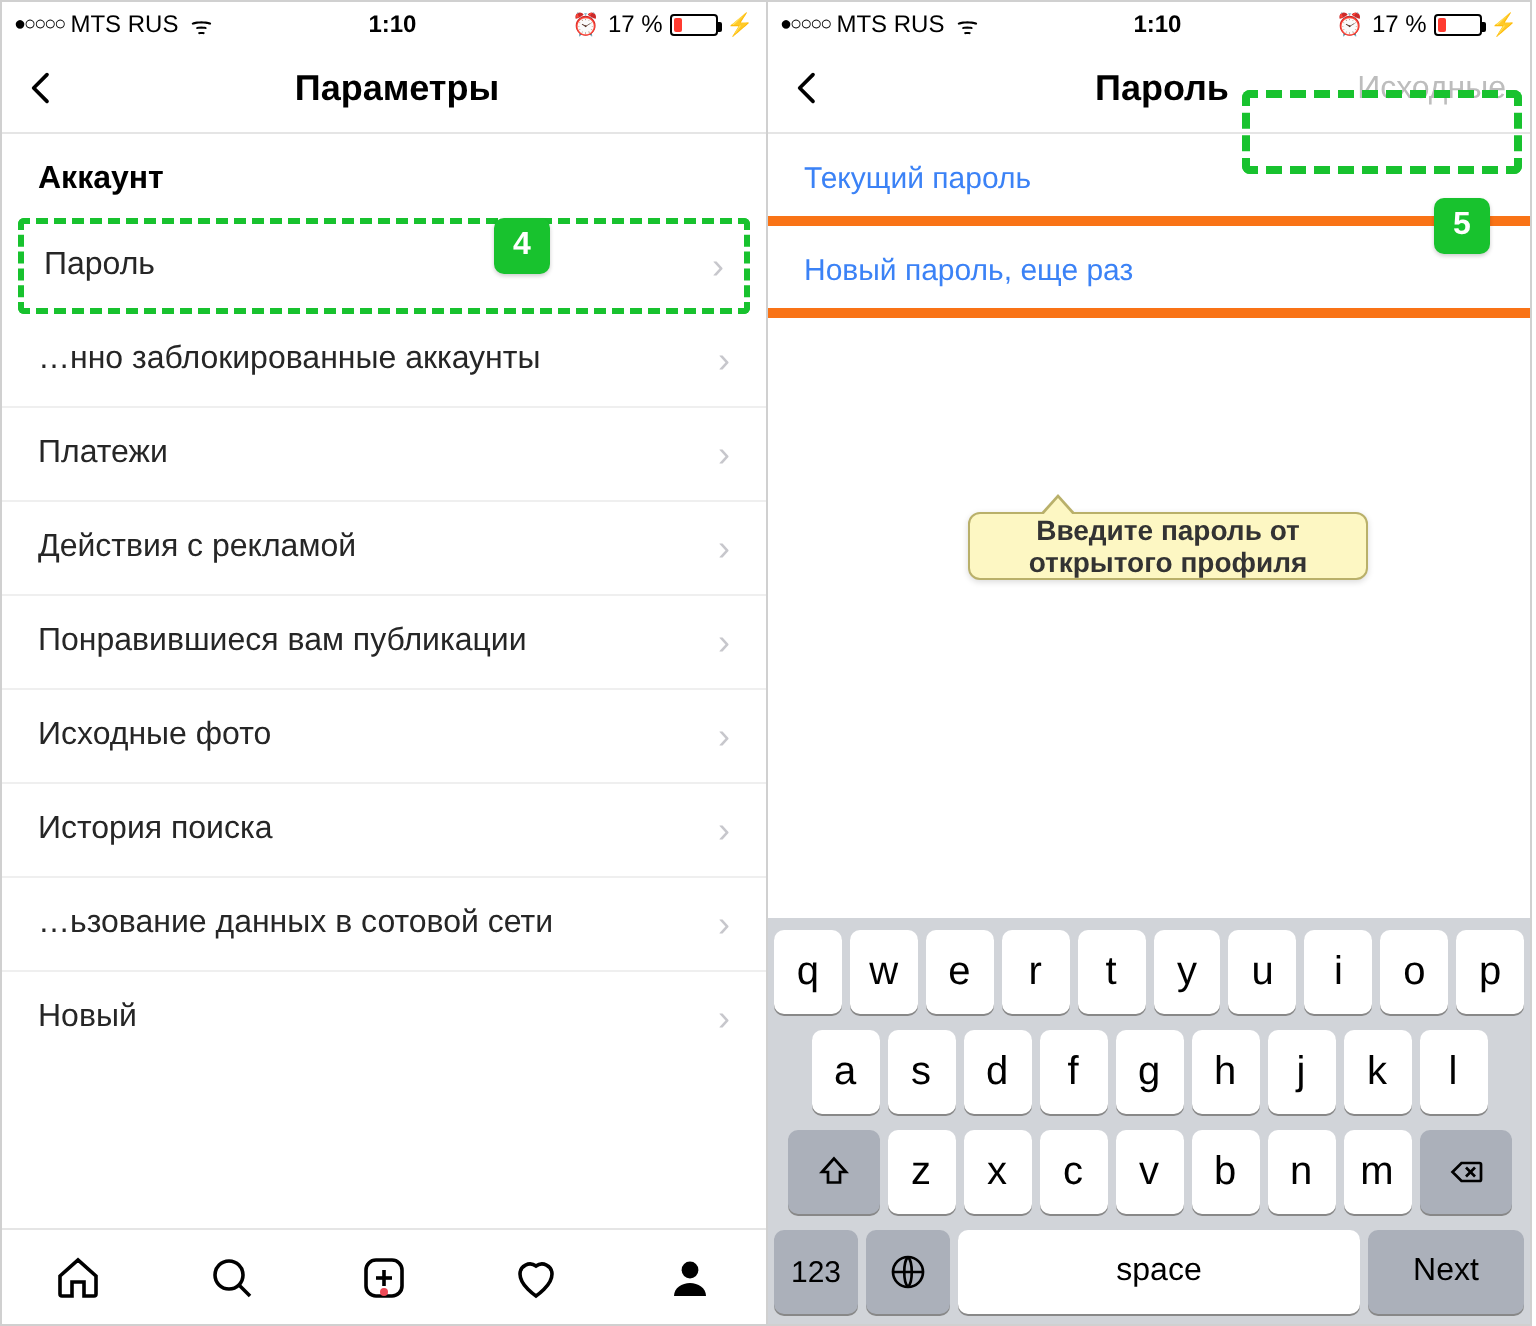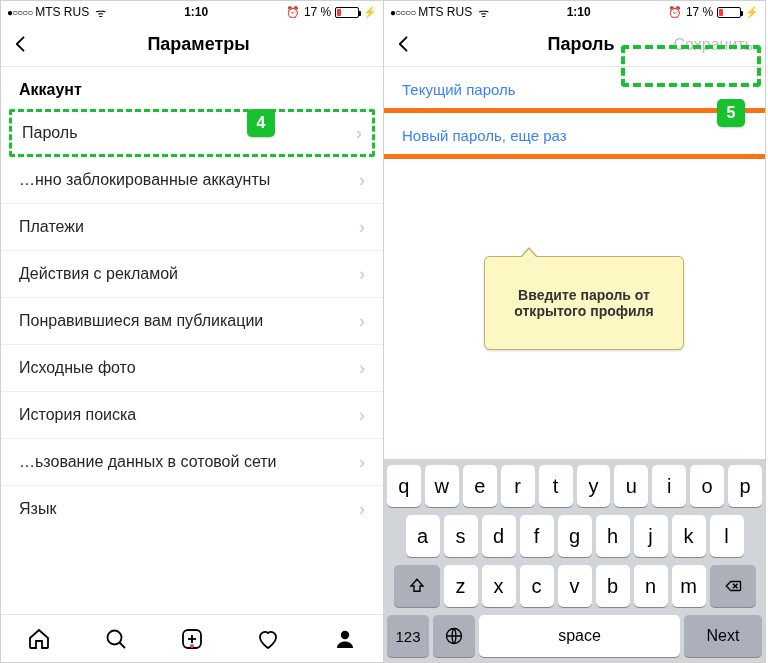--- a/index.html
+++ b/index.html
@@ -136,21 +136,21 @@
     border-bottom: 5px solid #f97316;
     color: #3b82f6;
     font-size: 15px;
   }
   
   .callout {
     position: absolute;
     background: #fdf7c3;
     border: 1px solid #b9b06a;
     border-radius: 6px;
-    padding: 30px 16px;
+    padding: 0 16px;
     font-size: 14px;
     font-weight: 600;
     color: #333;
     text-align: center;
     width: 200px;
     box-shadow: 0 1px 3px rgba(0,0,0,0.15);
   }
   .callout::before {
     content: "";
     position: absolute;
@@ -309,21 +309,21 @@
       </div>
       <div class="row">
         <span>История поиска</span>
         <span class="chev">›</span>
       </div>
       <div class="row">
         <span>…ьзование данных в сотовой сети</span>
         <span class="chev">›</span>
       </div>
       <div class="row" style="border-bottom:none; padding-bottom:6px;">
-        <span>Язык</span>
+        <span>Новый</span>
         <span class="chev">›</span>
       </div>
     </div>
 
     <div class="badge" style="top:108px; left:246px;">4</div>
 
     <div class="tabbar">
       <div class="tab-wrap">
           <span class="ticon">
         <svg viewBox="0 0 24 24" fill="none" stroke="#000" stroke-width="1.8">
@@ -383,21 +383,21 @@
       </span>
     </div>
 
     <div class="nav">
       <span class="back">
         <svg viewBox="0 0 24 24" width="20" height="20" fill="none" stroke="#000" stroke-width="2.2" stroke-linecap="round" stroke-linejoin="round">
             <polyline points="15 4 7 12 15 20"></polyline>
           </svg>
       </span>
       <span class="title">Пароль</span>
-      <span class="action">Сохранить</span>
+      <span class="action">Исходные</span>
     </div>
 
     <div class="hl-save" style="top:44px; right:4px; width:140px; height:42px;"></div>
     <div class="badge" style="top:98px; right:20px;">5</div>
 
     <div class="field">
       <span>Текущий пароль</span>
     </div>
     <div class="field">
       <span>Новый пароль, еще раз</span>

